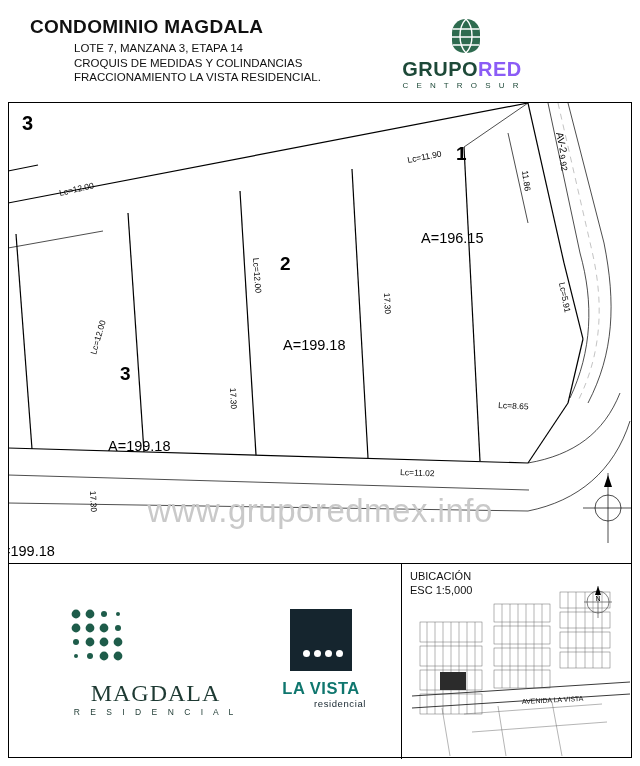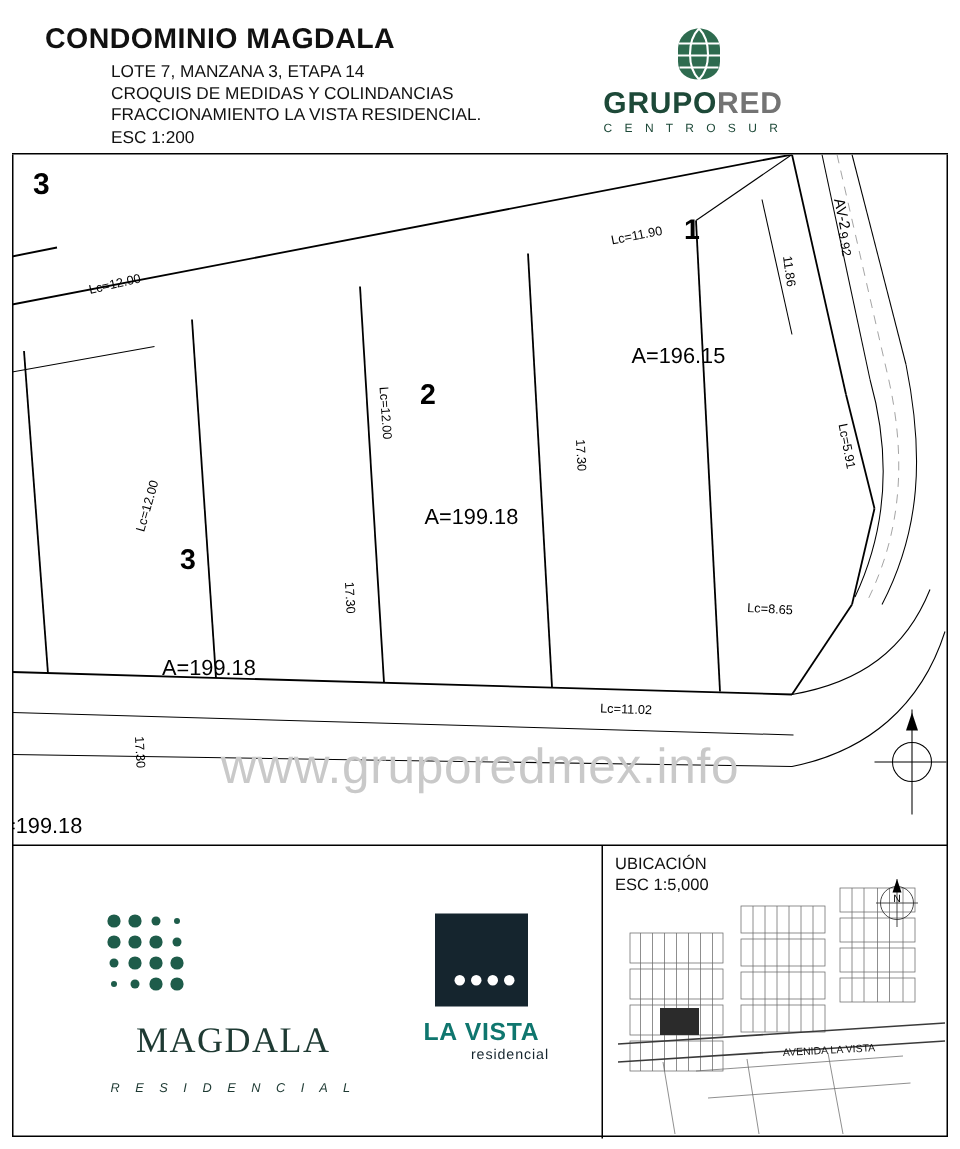--- a/index.html
+++ b/index.html
@@ -51,21 +51,21 @@
   .gr-mark {
     position: absolute; left: 72px; top: 0px;
     width: 34px; height: 36px;
   }
   .gr-text {
     position: absolute; left: 0; top: 40px;
     width: 170px; text-align: center;
     font-size: 20px; font-weight: bold; letter-spacing: .5px;
   }
   .gr-text .g1 { color: #1d4938; }
-  .gr-text .g2 { color: #737373; }
+  .gr-text .g2 { color: #8b5cf6; }
   .gr-sub {
     position: absolute; left: 0; top: 63px; width: 170px;
     text-align: center; font-size: 8px; letter-spacing: 3px; color: #1d4938;
   }
 
   
   .drawing {
     position: absolute;
     left: 8px; top: 103px;
     width: 624px; height: 460px;
@@ -119,21 +119,21 @@
   .magdala {
     position: absolute; left: 60px; top: 42px; width: 175px;
   }
   .magdala-dots { position: relative; width: 62px; height: 62px; margin: 0 auto 8px; }
   .magdala-name {
     text-align: center; font-size: 24px; letter-spacing: 1px;
     color: #1e3a33; font-family: "Liberation Serif", serif;
   }
   .magdala-sub {
     text-align: center; font-size: 8.5px; letter-spacing: 4px;
-    color: #1e3a33; margin-top: 12px; font-style: italic;
+    color: #1e3a33; margin-top: 0;
   }
 
   
   .lavista { position: absolute; left: 268px; top: 45px; width: 90px; }
   .lavista-box {
     width: 62px; height: 62px; background: #15252e; margin: 0 auto 8px;
     position: relative;
   }
   .lavista-box i {
     position: absolute; bottom: 14px; width: 7px; height: 7px;
@@ -158,21 +158,20 @@
 <div id="sheet">
 
   <div class="frame"></div>
 
   <div class="titleblock">
     <div class="title-main">CONDOMINIO MAGDALA</div>
     <div class="title-lines">
       <div>LOTE 7, MANZANA 3, ETAPA 14</div>
       <div>CROQUIS DE MEDIDAS Y COLINDANCIAS</div>
       <div>FRACCIONAMIENTO LA VISTA RESIDENCIAL.</div>
-      <div>ESC 1:200</div>
     </div>
 
     <div class="logo-gr">
       <svg class="gr-mark" viewBox="0 0 34 36">
         <path d="M17 1 C25 1 31 7 31 15 L31 23 C31 31 25 35 17 35 C9 35 3 31 3 23 L3 15 C3 7 9 1 17 1 Z" fill="#2e6b4f"></path>
         <path d="M17 1 C13 5 11 10 11 18 C11 26 13 31 17 35" stroke="#fff" stroke-width="1.4" fill="none"></path>
         <path d="M17 1 C21 5 23 10 23 18 C23 26 21 31 17 35" stroke="#fff" stroke-width="1.4" fill="none"></path>
         <path d="M3.5 11 H30.5 M3 19 H31 M4 27 H30" stroke="#fff" stroke-width="1.4" fill="none"></path>
       </svg>
       <div class="gr-text">

